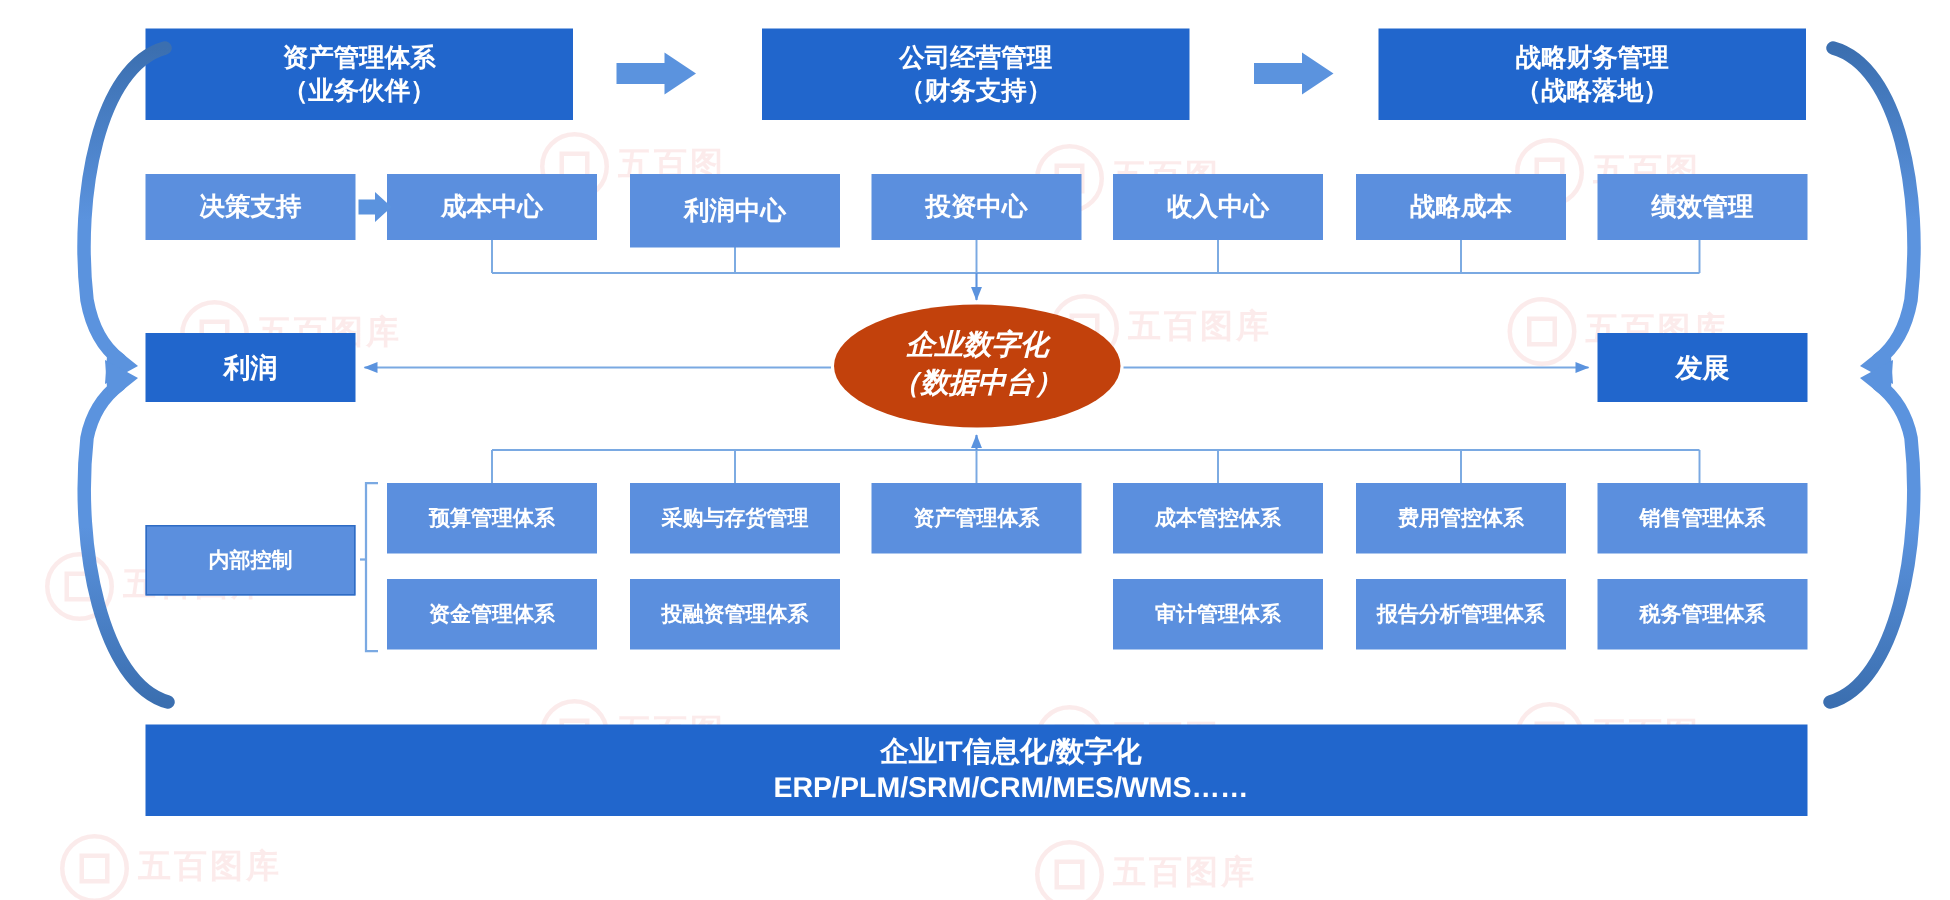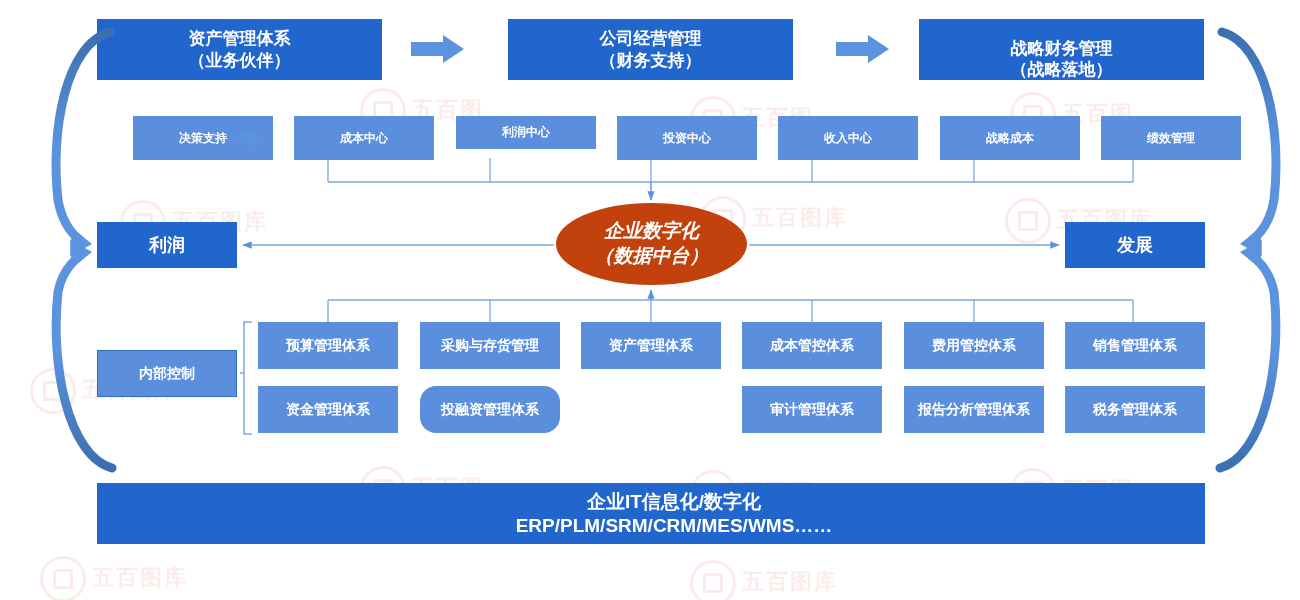--- a/index.html
+++ b/index.html
@@ -31,21 +31,21 @@
   .box{
     position:absolute;display:flex;align-items:center;justify-content:center;
     text-align:center;color:#ffffff;font-weight:700;line-height:1.25;
     box-sizing:border-box;z-index:3;
   }
   .box.dark{background:#2166cc;}
   .box.light{background:#5b8fde;}
   .box.bordered{border:1.5px solid #2f6cc4;}
 
   .top-box{font-size:17px;}
-  .row2-box{font-size:12px;margin-left:36px;}
+  .row2-box{font-size:17px;}
   .side-box{font-size:18px;}
   .grid-box{font-size:14px;}
   .ic-box{font-size:14px;}
   .footer-box{font-size:19px;padding-left:46px;}
 
   
   .ellipse{
     position:absolute;background:#c2410c;border-radius:50%;
     display:flex;align-items:center;justify-content:center;
     color:#fff;font-weight:700;font-size:19px;line-height:1.3;text-align:center;
@@ -112,35 +112,35 @@
     </div>
   </div>
 
   <div class="box dark top-box" style="left:508px;top:19px;width:285px;height:61px;">
     <div>
       <div>公司经营管理</div>
       <div>（财务支持）</div>
     </div>
   </div>
 
-  <div class="box dark top-box" style="left:919px;top:19px;width:285px;height:61px;align-items:flex-end;">
+  <div class="box dark top-box" style="left:919px;top:19px;width:285px;height:61px;">
     <div>
       <div>战略财务管理</div>
       <div>（战略落地）</div>
     </div>
   </div>
 
   <div class="box light row2-box" style="left:97px;top:116px;width:140px;height:44px;">
     <span>决策支持</span>
   </div>
 
   <div class="box light row2-box" style="left:258px;top:116px;width:140px;height:44px;">
     <span>成本中心</span>
   </div>
-  <div class="box light row2-box" style="left:420px;top:116px;width:140px;height:33px;">
+  <div class="box light row2-box" style="left:420px;top:116px;width:140px;height:49px;">
     <span>利润中心</span>
   </div>
   <div class="box light row2-box" style="left:581px;top:116px;width:140px;height:44px;">
     <span>投资中心</span>
   </div>
   <div class="box light row2-box" style="left:742px;top:116px;width:140px;height:44px;">
     <span>收入中心</span>
   </div>
   <div class="box light row2-box" style="left:904px;top:116px;width:140px;height:44px;">
     <span>战略成本</span>
@@ -182,21 +182,21 @@
   <div class="box light grid-box" style="left:904px;top:322px;width:140px;height:47px;">
     <span>费用管控体系</span>
   </div>
   <div class="box light grid-box" style="left:1065px;top:322px;width:140px;height:47px;">
     <span>销售管理体系</span>
   </div>
 
   <div class="box light grid-box" style="left:258px;top:386px;width:140px;height:47px;">
     <span>资金管理体系</span>
   </div>
-  <div class="box light grid-box" style="left:420px;top:386px;width:140px;height:47px;border-radius:16px;">
+  <div class="box light grid-box" style="left:420px;top:386px;width:140px;height:47px;">
     <span>投融资管理体系</span>
   </div>
   <div class="box light grid-box" style="left:742px;top:386px;width:140px;height:47px;">
     <span>审计管理体系</span>
   </div>
   <div class="box light grid-box" style="left:904px;top:386px;width:140px;height:47px;">
     <span>报告分析管理体系</span>
   </div>
   <div class="box light grid-box" style="left:1065px;top:386px;width:140px;height:47px;">
     <span>税务管理体系</span>

